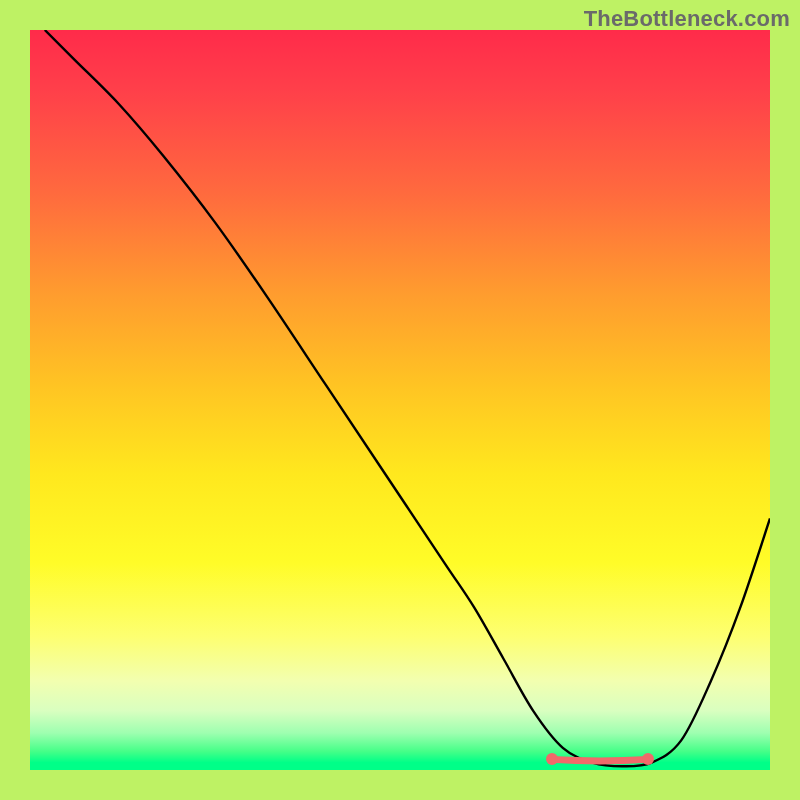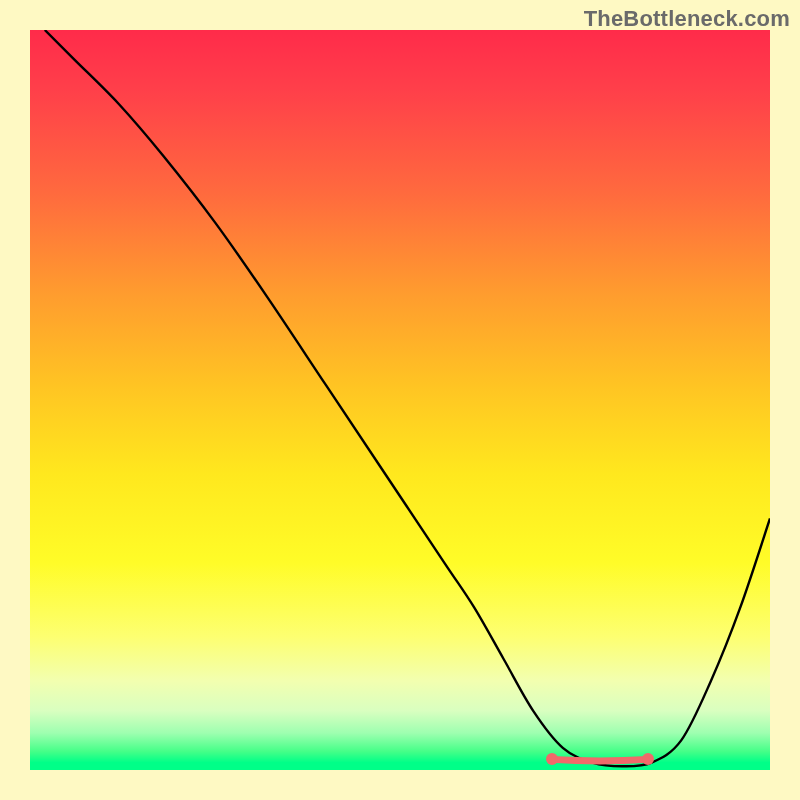--- a/index.html
+++ b/index.html
@@ -1,21 +1,21 @@
 <!DOCTYPE html>
 <html><head>
 <meta charset="utf-8">
 <style>
   * { margin: 0; padding: 0; box-sizing: border-box; }
   html, body { width: 800px; height: 800px; background: #000; overflow: hidden; }
   .container {
     position: relative;
     width: 800px;
     height: 800px;
-    background: #fef9c3;
+    background: #bef264;
   }
   .watermark {
     position: absolute;
     top: 6px;
     right: 10px;
     font-family: Arial, Helvetica, sans-serif;
     font-size: 22px;
     font-weight: 600;
     color: #6a6a6a;
     letter-spacing: 0.2px;

